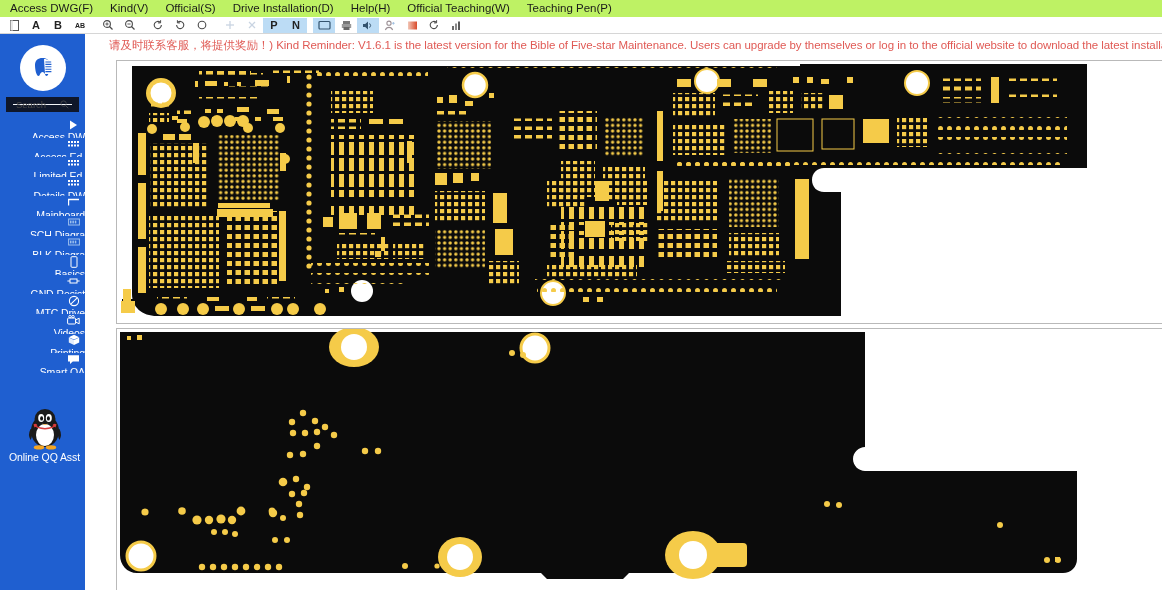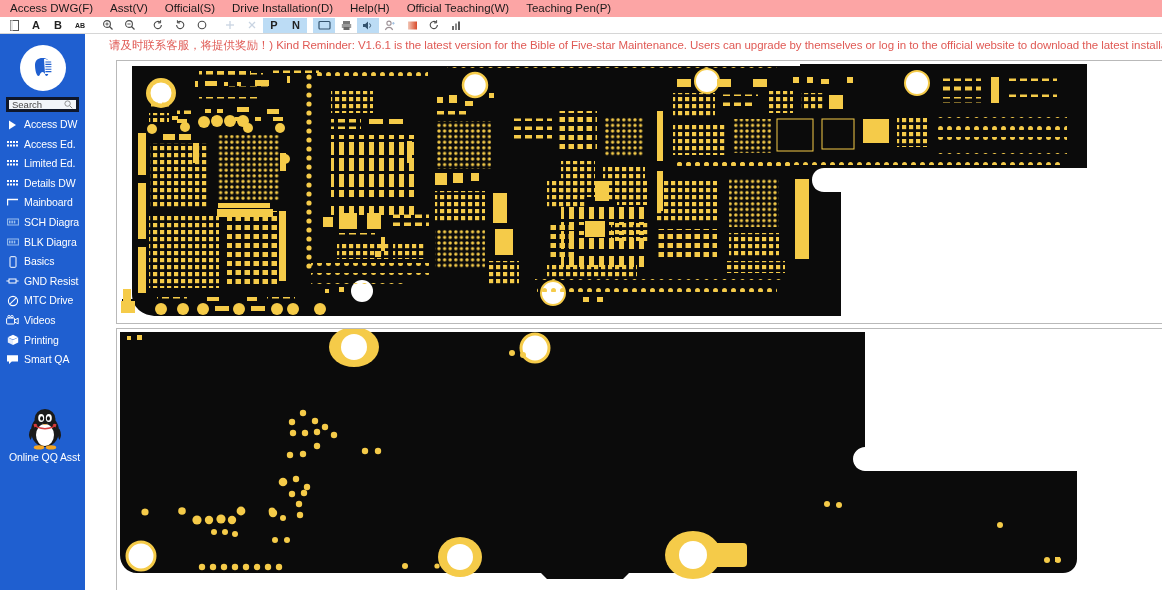--- a/index.html
+++ b/index.html
@@ -6,21 +6,21 @@
   html, body {
     width: 1162px; height: 590px;
     overflow: hidden;
     background: #ffffff;
     font-family: "Liberation Sans", "DejaVu Sans", sans-serif;
   }
 
   
   #menubar {
     height: 17px;
-    background: #fca5a5;
+    background: #bef264;
     display: flex;
     align-items: center;
     padding-left: 2px;
     font-size: 11.5px;
     color: #1a1a1a;
     white-space: nowrap;
   }
   .menu-item {
     padding: 0 9px 0 8px;
     line-height: 17px;
@@ -77,46 +77,46 @@
     overflow: hidden;
   }
   #logo .tooth {
     position: absolute; left: 9px; top: 10px;
     width: 28px; height: 26px;
   }
   #searchbox {
     margin: 0 6px 6px 6px;
     height: 15px;
     background: #f2f5f9;
-    border: 3px solid #0f172a;
+    border: 7px solid #0f172a;
     display: flex;
     align-items: center;
     padding: 0 3px;
   }
   #searchbox .sp {
     flex: 1;
     font-size: 9.5px;
     color: #4a4a4a;
     line-height: 13px;
   }
   #searchbox .mag { width: 9px; height: 9px; opacity: .7; }
 
   .nav {
     list-style: none;
   }
   .nav li {
     height: 19.6px;
     display: flex;
-    align-items: flex-start;
-    padding-left: 6px;
+    align-items: flex-end;
     font-size: 10.5px;
     color: #ffffff;
     white-space: nowrap;
     cursor: default;
     overflow: hidden;
+    flex-direction: column;
   }
   .nav li .ico {
     width: 13px; height: 13px;
     margin-right: 5px;
     flex: 0 0 13px;
     display: flex; align-items: center; justify-content: center;
   }
   .nav li .txt { letter-spacing: -0.1px; }
 
   #qq {
@@ -162,21 +162,21 @@
 
   .board-svg { display: block; }
 
   
 </style>
 </head>
 <body>
 
 <div id="menubar">
   <div class="menu-item">Access DWG(F)</div>
-  <div class="menu-item">Asst(V)</div>
+  <div class="menu-item">Kind(V)</div>
   <div class="menu-item">Official(S)</div>
   <div class="menu-item">Drive Installation(D)</div>
   <div class="menu-item">Help(H)</div>
   <div class="menu-item">Official Teaching(W)</div>
   <div class="menu-item">Teaching Pen(P)</div>
 </div>
 
 <div id="toolbar">
 
   <div class="tb">

